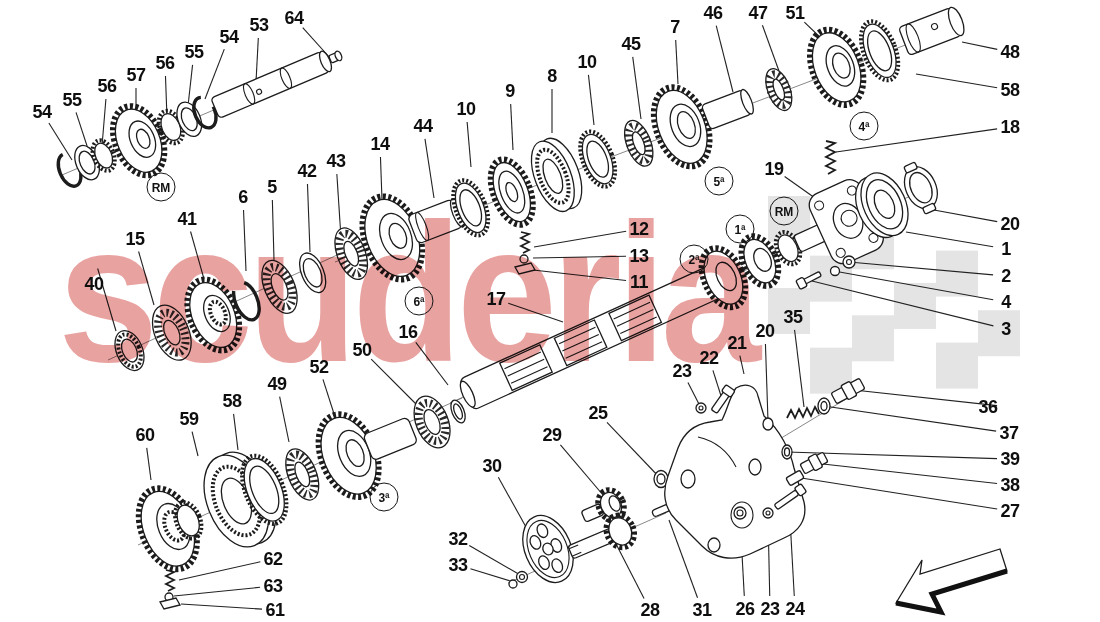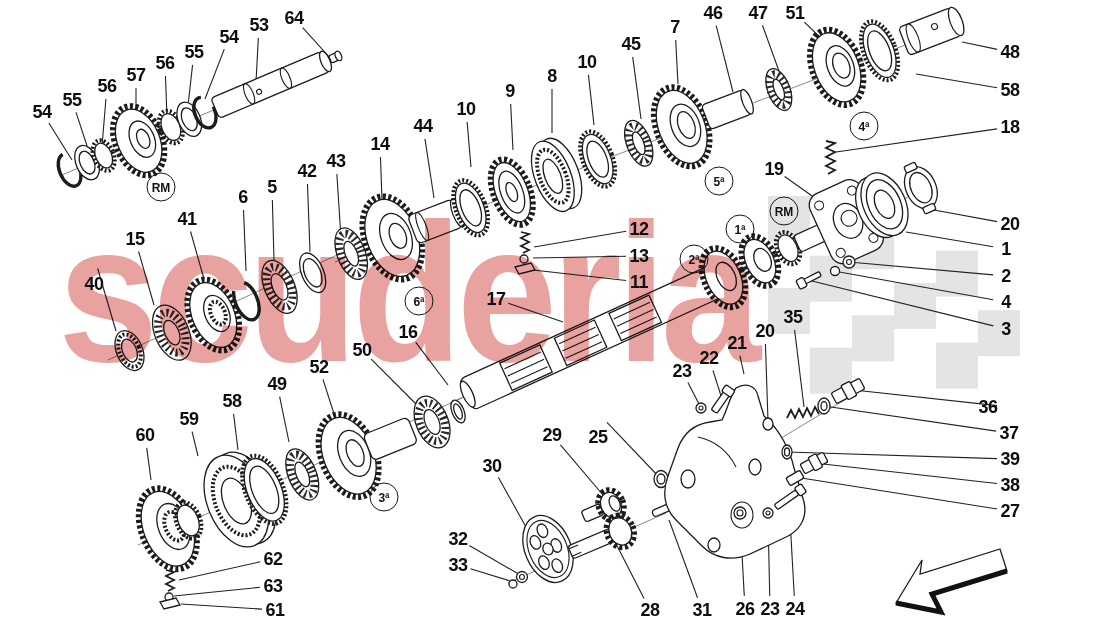--- a/index.html
+++ b/index.html
@@ -491,21 +491,21 @@
       <div class="callout" style="left: 145px; top: 435px;">60</div>
       <div class="callout" style="left: 189px; top: 419px;">59</div>
       <div class="callout" style="left: 232px; top: 401px;">58</div>
       <div class="callout" style="left: 277px; top: 384px;">49</div>
       <div class="callout" style="left: 319px; top: 367px;">52</div>
       <div class="callout" style="left: 273px; top: 559px;">62</div>
       <div class="callout" style="left: 273px; top: 586px;">63</div>
       <div class="callout" style="left: 275px; top: 610px;">61</div>
       <div class="callout" style="left: 492px; top: 466px;">30</div>
       <div class="callout" style="left: 552px; top: 435px;">29</div>
-      <div class="callout" style="left: 598px; top: 413px; margin-top: 24px;">25</div>
+      <div class="callout" style="left: 598px; top: 413px;">25</div>
       <div class="callout" style="left: 458px; top: 539px;">32</div>
       <div class="callout" style="left: 458px; top: 565px;">33</div>
       <div class="callout" style="left: 650px; top: 610px;">28</div>
       <div class="callout" style="left: 702px; top: 610px;">31</div>
       <div class="callout" style="left: 745px; top: 609px;">26</div>
       <div class="callout" style="left: 770px; top: 609px;">23</div>
       <div class="callout" style="left: 795px; top: 609px;">24</div>
       <div class="callout" style="left: 737px; top: 343px;">21</div>
       <div class="callout" style="left: 709px; top: 358px;">22</div>
       <div class="callout" style="left: 682px; top: 371px;">23</div>

